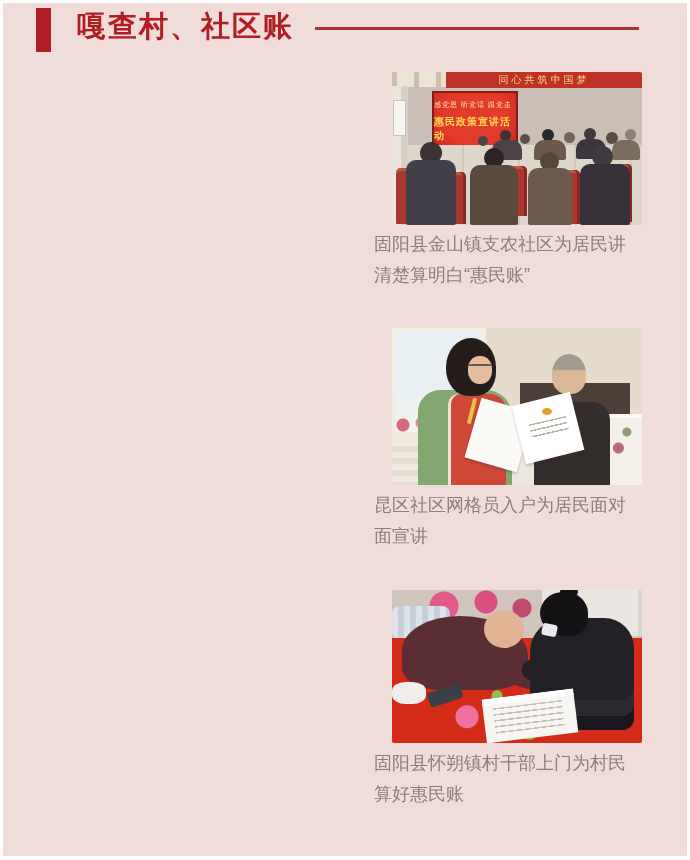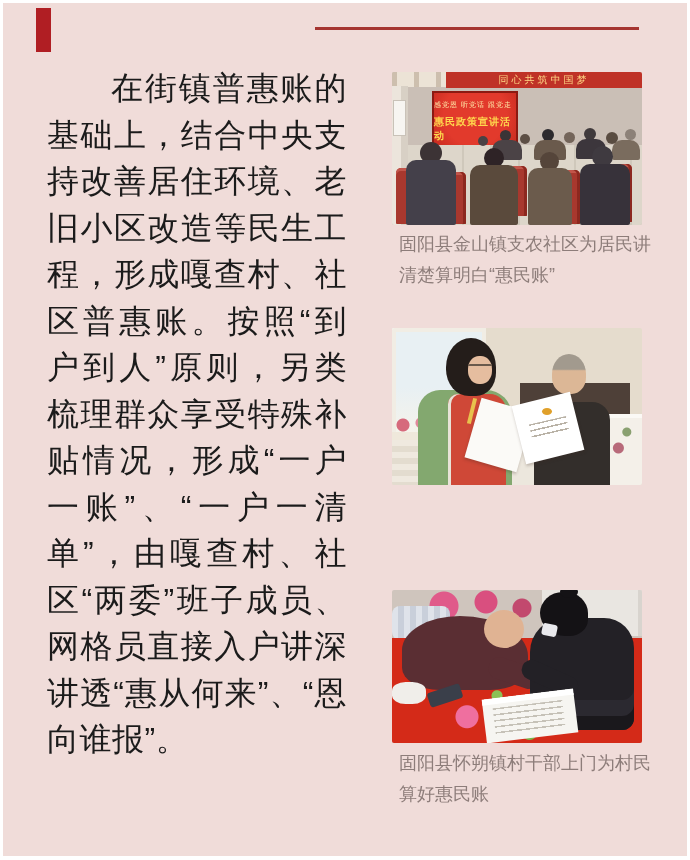--- a/index.html
+++ b/index.html
@@ -18,21 +18,21 @@
   .article{
     position:absolute;left:44px;top:62px;width:300px;
     font-size:32px;line-height:46.5px;color:#1b1b1b;
     text-align:justify;text-indent:2em;letter-spacing:0.5px;
   }
 
   
   .photo{position:absolute;left:389px;width:250px;overflow:hidden;border-radius:2px;background:#cabfb6;}
   .photo *{position:absolute;}
   .caption{
-    position:absolute;left:396px;width:254px;
+    position:absolute;left:371px;width:254px;
     font-size:18px;line-height:31px;color:#8d7d7a;text-align:left;
   }
   #photo1{top:69px;height:153px;}
   #caption1{top:226px;}
   #photo2{top:325px;height:157px;}
   #caption2{top:487px;}
   #photo3{top:587px;height:153px;}
   #caption3{top:745px;}
 
   
@@ -132,23 +132,23 @@
     background:repeating-linear-gradient(180deg,#c6c2b8 0 1.5px,transparent 1.5px 6px);transform:rotate(-7deg);}
   .p3-phone{left:36px;top:98px;width:34px;height:15px;background:#3a3f4a;border-radius:3px;transform:rotate(-18deg);}
   .p3-tissue{left:0;top:92px;width:34px;height:22px;background:#f0eeea;border-radius:40%;}
 </style>
 </head>
 <body>
 
 <div class="page">
 
   <div class="accent-bar"></div>
+  <div class="page-title">嘎查村、社区账</div>
   <div class="header-rule"></div>
 
-  <div class="article">在街镇普惠账的基础上，结合中央支持改善居住环境、老旧小区改造等民生工程，形成嘎查村、社区普惠账。按照“到户到人”原则，另类梳理群众享受特殊补贴情况，形成“一户一账”、“一户一清单”，由嘎查村、社区“两委”班子成员、网格员直接入户讲深讲透“惠从何来”、“恩向谁报”。</div>
 
   <div class="photo" id="photo1">
     <div class="p1-ceiling"></div>
     <div class="p1-banner">同心共筑中国梦</div>
     <div class="p1-sidewall"></div>
     <div class="p1-whiteboard"></div>
     <div class="p1-screen">
       <span class="p1-screen-l1">感党恩 听党话 跟党走</span>
       <span class="p1-screen-l2">惠民政策宣讲活动</span>
     </div>
@@ -200,20 +200,21 @@
     <div class="p2-vest"></div>
     <div class="p2-lanyard"></div>
     <div class="p2-woman-hair"></div>
     <div class="p2-woman-face"></div>
     <div class="p2-glasses"></div>
     <div class="p2-folder-l"></div>
     <div class="p2-folder-r"></div>
     <div class="p2-folder-logo"></div>
     <div class="p2-folder-lines"></div>
   </div>
+  <div class="caption" id="caption2">昆区社区网格员入户为居民面对面宣讲</div>
 
   <div class="photo" id="photo3">
     <div class="p3-wardrobe"></div>
     <div class="p3-bags"></div>
     <div class="p3-pillow"></div>
     <div class="p3-cloth"></div>
     <div class="p3-flowers"></div>
     <div class="p3-man-body"></div>
     <div class="p3-man-arm"></div>
     <div class="p3-man-head"></div>

